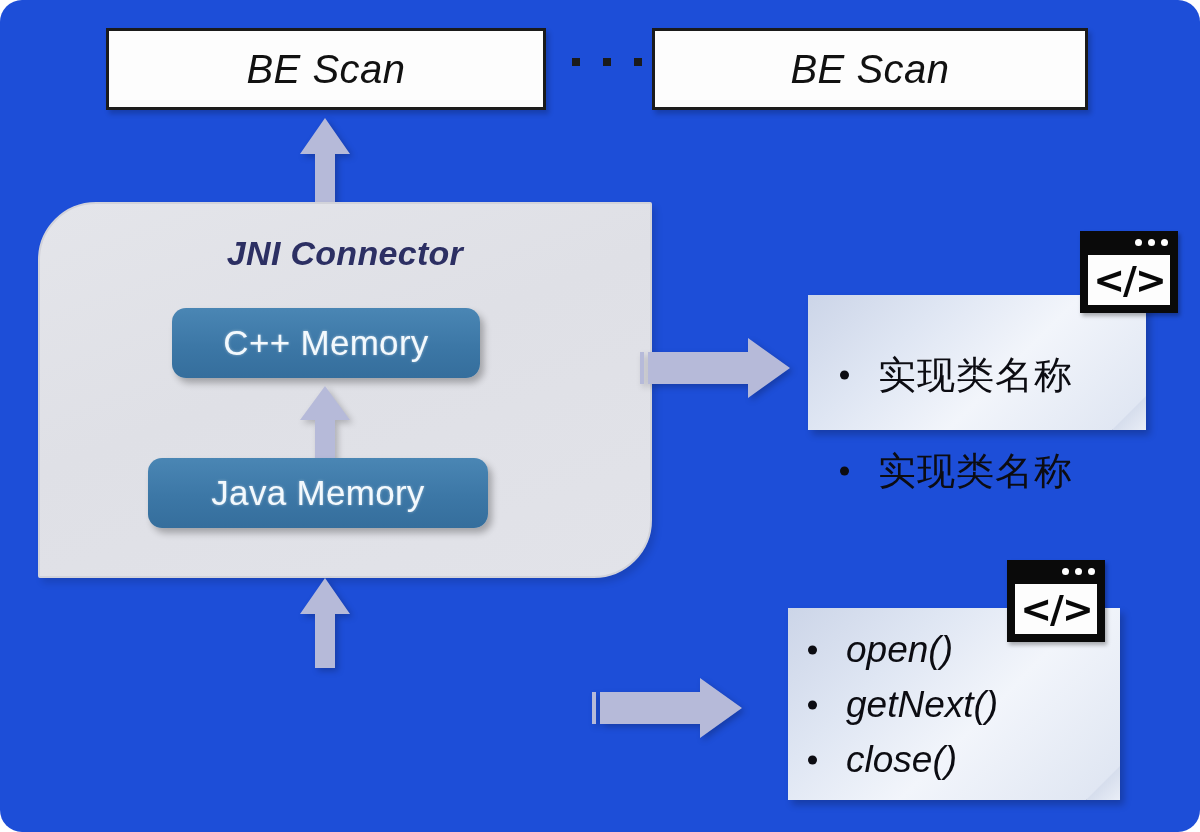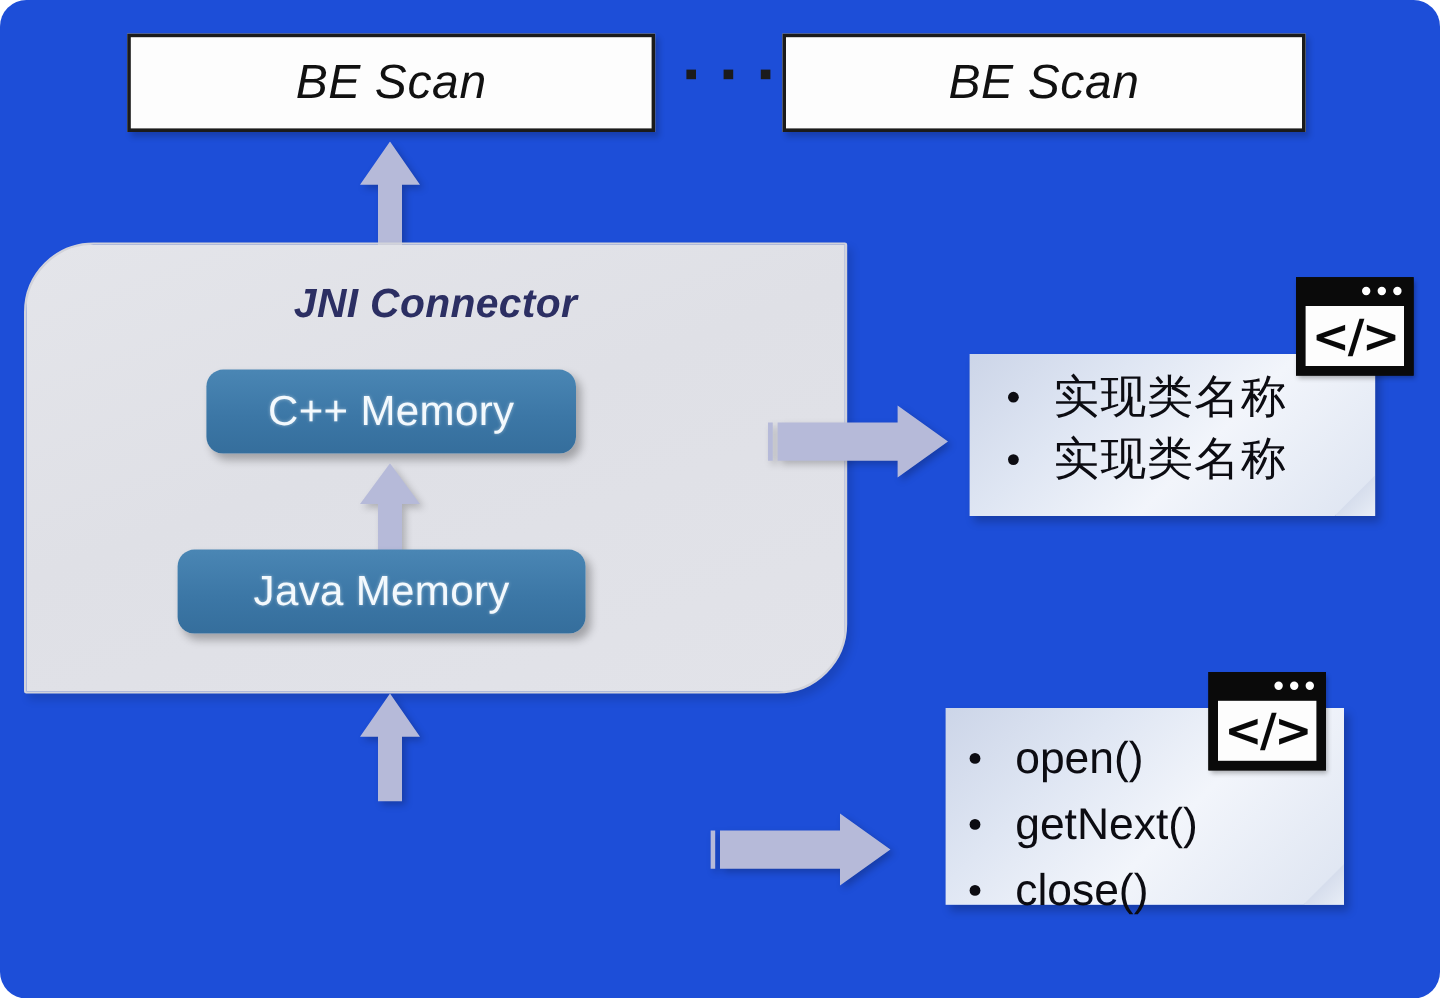--- a/index.html
+++ b/index.html
@@ -34,22 +34,22 @@
     position: absolute;
     left: 572px; top: 42px;
     width: 70px; height: 40px;
     display: flex; align-items: center; justify-content: space-between;
   }
   .ellipsis i { display:block; width: 8px; height: 8px; background: #1b1b1b; }
 
   
   #jni-connector {
     position: absolute;
-    left: 20px; top: 202px;
-    width: 686px; height: 376px;
+    left: 38px; top: 202px;
+    width: 614px; height: 376px;
     background: linear-gradient(160deg, #e4e5ea 0%, #dfe0e6 45%, #e2e3e9 100%);
     border: 2px solid #d2d3da;
     border-top-left-radius: 58px;
     border-bottom-right-radius: 58px;
     border-top-right-radius: 2px;
     border-bottom-left-radius: 2px;
     box-shadow: 4px 5px 7px rgba(0,0,0,.13);
   }
   #jni-title {
     position: absolute; left: 0; right: 0; top: 30px;
@@ -109,23 +109,23 @@
   .note li .bullet {
     position: absolute;
     left: -38px; top: 50%;
     transform: translateY(-50%);
     width: 9px; height: 9px; border-radius: 50%;
     background: #0c0c12;
   }
 
   #note-top { left: 808px; top: 295px; width: 338px; height: 135px; }
   #note-top ul { position: absolute; left: 70px; top: 10px; }
-  #note-top li { font-size: 38px; padding: 6px 0; letter-spacing: 1px; }
-
-  #note-bottom { left: 788px; top: 590px; width: 332px; height: 164px; }
+  #note-top li { font-size: 38px; padding: 6px 0; letter-spacing: 1px; margin-top: 44px; }
+
+  #note-bottom { left: 788px; top: 608px; width: 332px; height: 192px; font-style: italic; }
   #note-bottom ul { position: absolute; left: 58px; top: 14px; }
   #note-bottom li { font-size: 37px; padding: 8px 0; }
 
   
   .code-icon {
     position: absolute;
     width: 98px; height: 82px;
     background: #0a0a0a;
     border: 2px solid #0a0a0a;
     box-shadow: 2px 3px 4px rgba(0,0,0,.30);

